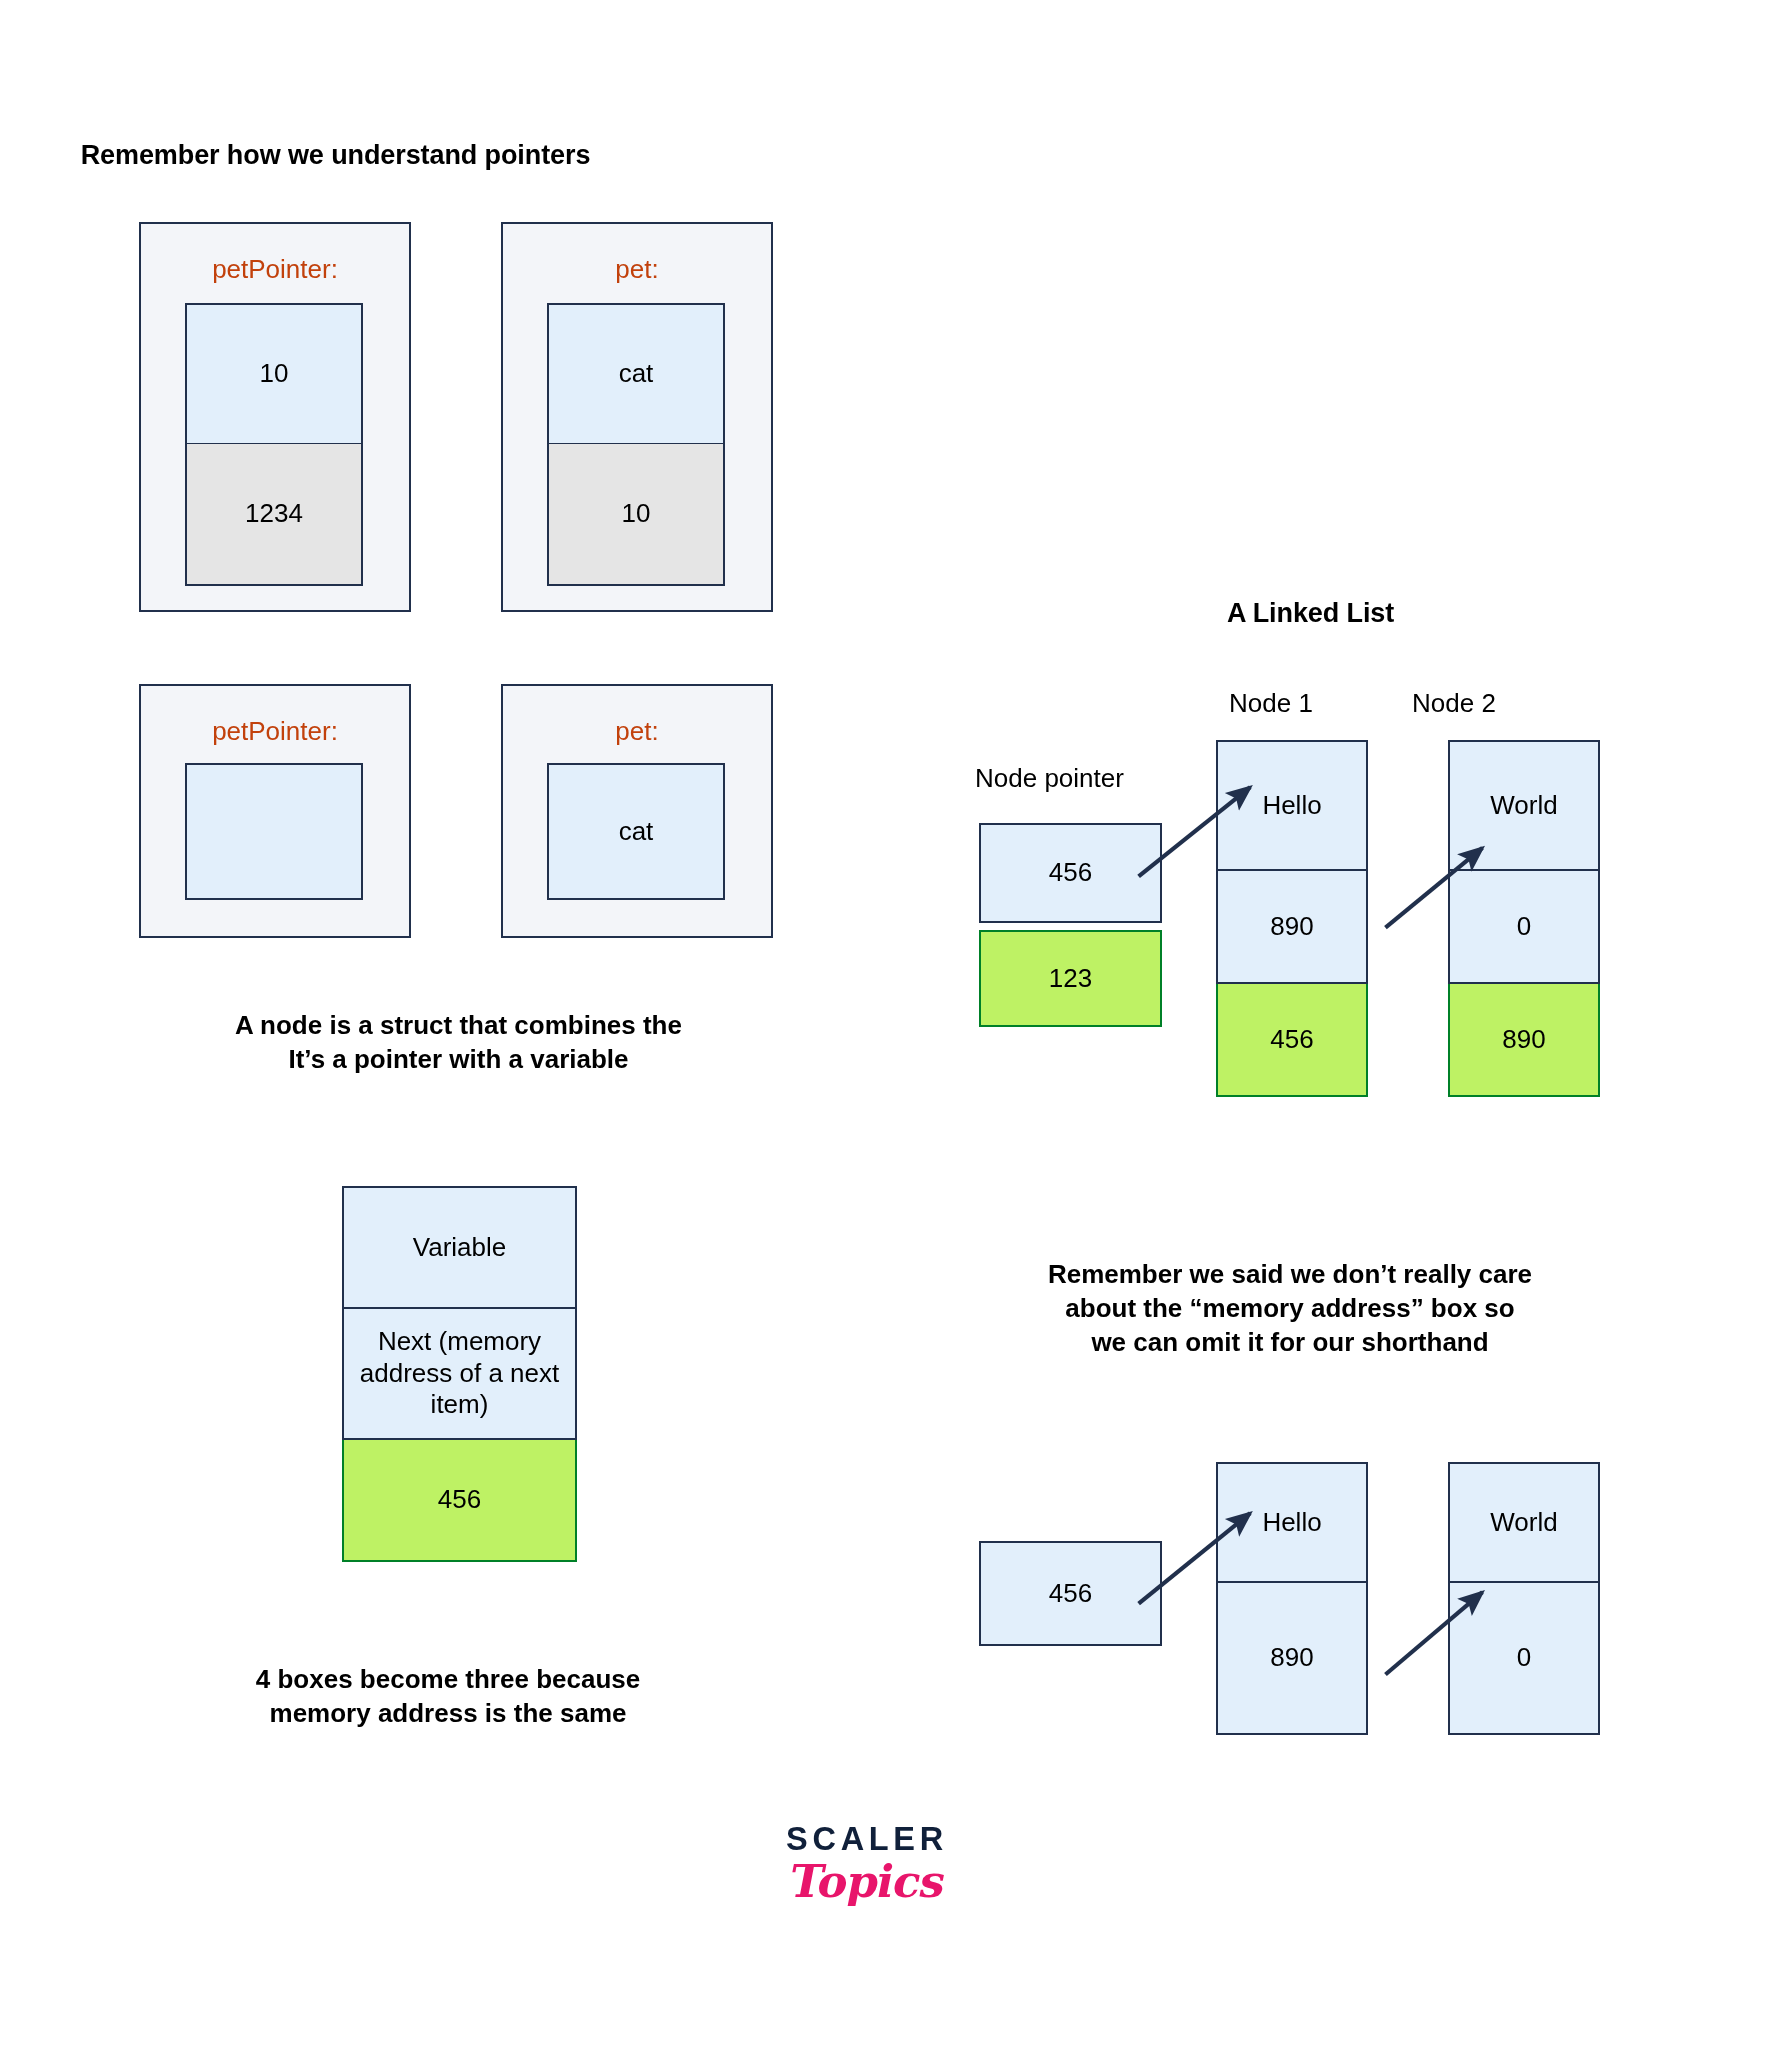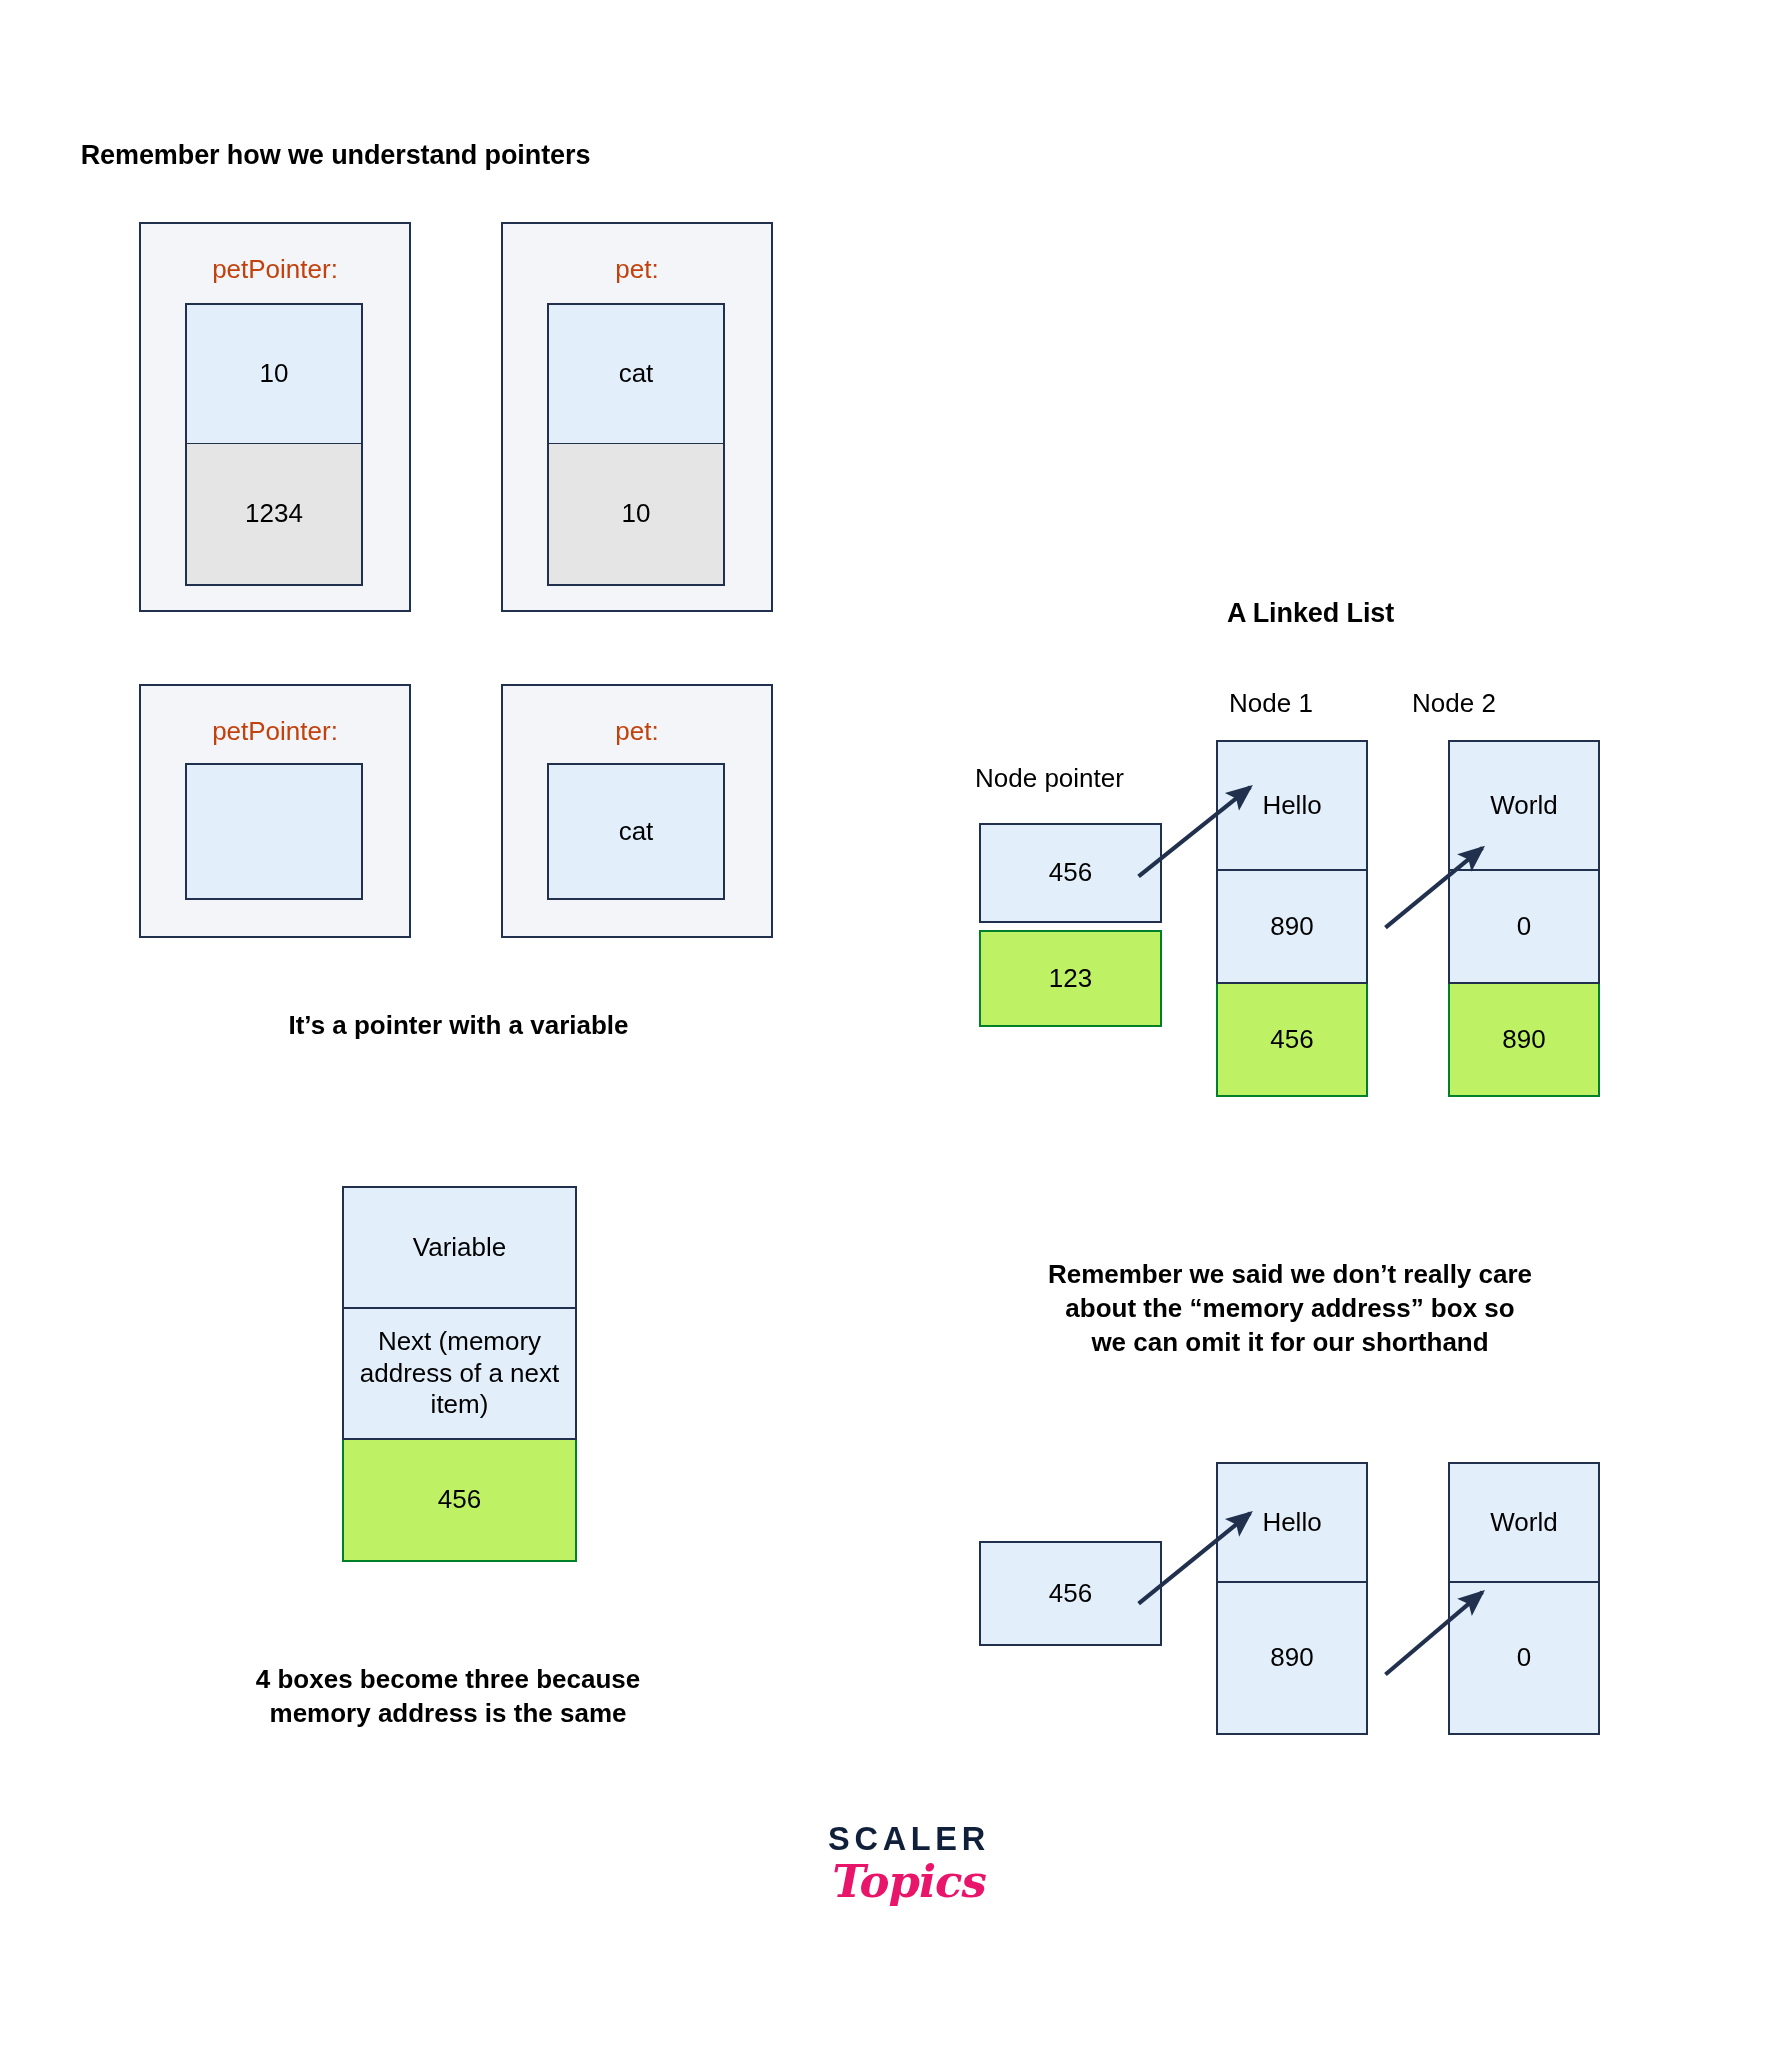--- a/index.html
+++ b/index.html
@@ -132,20 +132,21 @@
   <div class="shell-title" style="top:30px;">petPointer:</div>
 </div>
 <div class="cell cell-blue" style="left:185px; top:763px; width:178px; height:137px;"></div>
 
 <div class="shell" style="left:501px; top:684px; width:272px; height:254px;">
   <div class="shell-title" style="top:30px;">pet:</div>
 </div>
 <div class="cell cell-blue" style="left:547px; top:763px; width:178px; height:137px;">cat</div>
 
 <div class="abs caption" style="left:157px; top:1009px; width:603px;">
+  <div>A node is a struct that combines the</div>
   <div>It’s a pointer with a variable</div>
 </div>
 
 <div class="cell cell-blue" style="left:342px; top:1186px; width:235px; height:123px;">Variable</div>
 <div class="cell cell-blue stack-mid" style="left:342px; top:1309px; width:235px; height:131px; padding:0 7.3px;">Next (memory address of a next item)</div>
 <div class="cell cell-green stack-mid" style="left:342px; top:1440px; width:235px; height:122px;">456</div>
 
 <div class="abs caption" style="left:199px; top:1663px; width:498px;">
   <div>4 boxes become three because</div>
   <div>memory address is the same</div>
@@ -192,17 +193,17 @@
 
   <line x1="2172" y1="1672" x2="2385" y2="1502" stroke="#21304c" stroke-width="8" marker-end="url(#arrowhead)"></line>
 
   <line x1="2643" y1="1770" x2="2828" y2="1618" stroke="#21304c" stroke-width="8" marker-end="url(#arrowhead)"></line>
 
   <line x1="2172" y1="3060" x2="2385" y2="2887" stroke="#21304c" stroke-width="8" marker-end="url(#arrowhead)"></line>
 
   <line x1="2643" y1="3195" x2="2828" y2="3038" stroke="#21304c" stroke-width="8" marker-end="url(#arrowhead)"></line>
 </svg>
 
-<div class="logo-wrap" style="left:752px; top:1823px;">
+<div class="logo-wrap" style="left:710px; top:1823px;">
   <div class="logo-scaler">SCALER</div>
   <div class="logo-topics">Topics</div>
 </div>
 
 
 </body></html>

